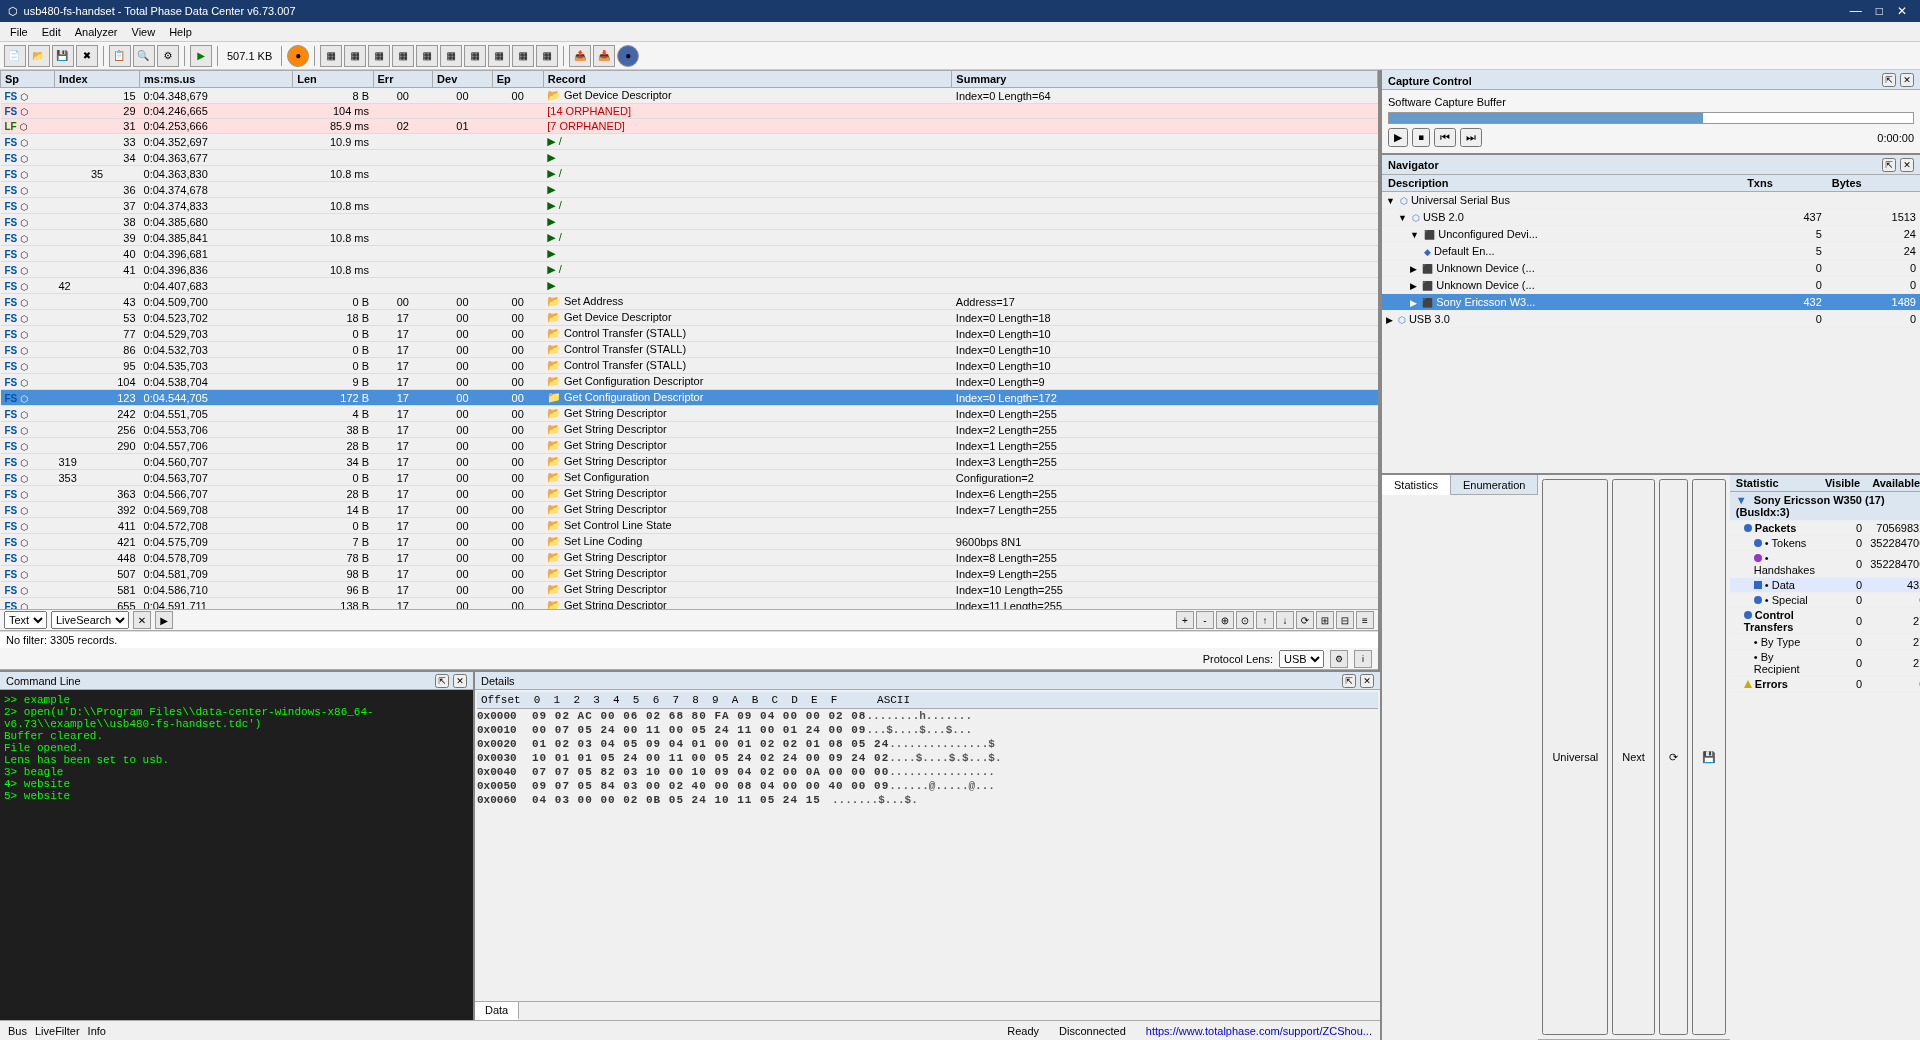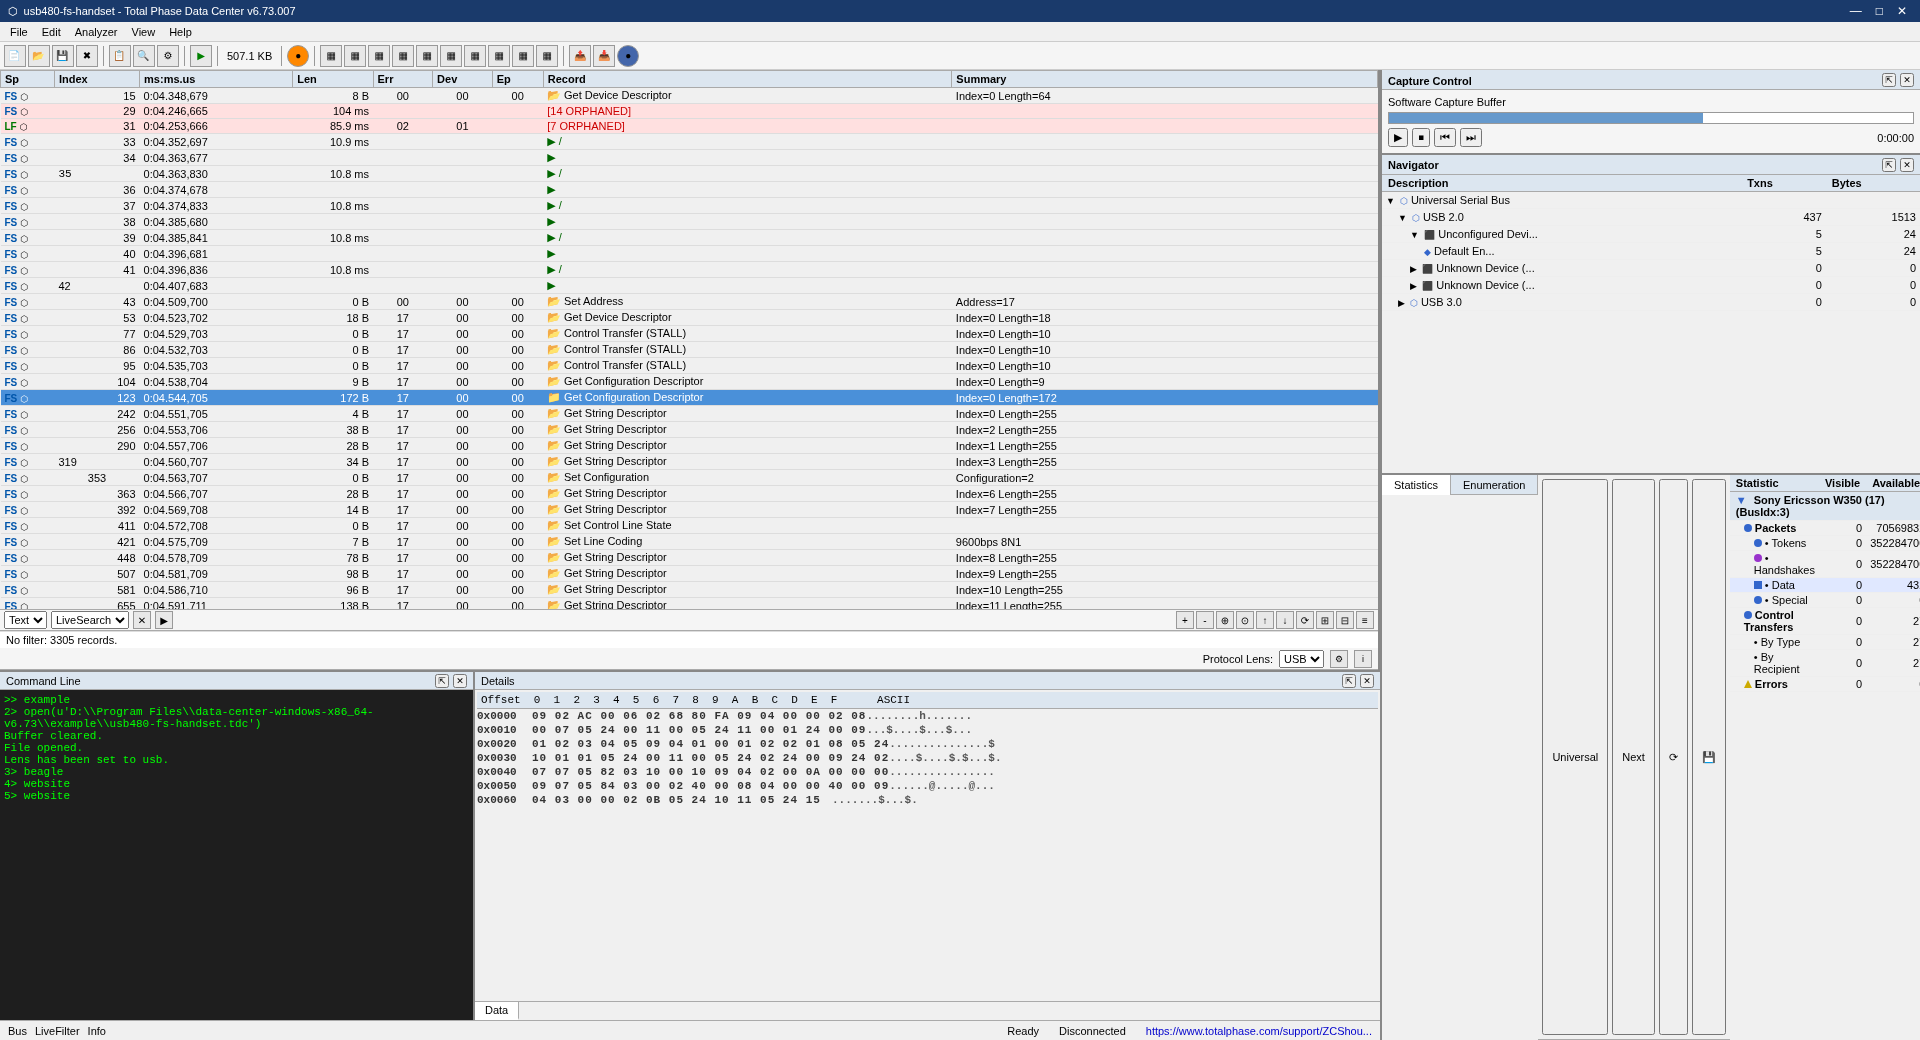--- a/index.html
+++ b/index.html
@@ -251,21 +251,21 @@
     <td class="col-time">0:04.363,677</td>
     <td class="col-len" style="text-align:right;"></td>
     <td class="col-err" style="text-align:center;"></td>
     <td class="col-dev" style="text-align:center;"></td>
     <td class="col-ep" style="text-align:center;"></td>
     <td class="col-record"><span style="color:#006600;">▶ <full-speed></full-speed></span></td>
     <td class="col-summary"></td>
   </tr>
               <tr>
     <td class="col-sp"><span style="color:#0055aa;font-weight:bold;font-size:10px;">FS</span> <span style="font-size:9px;">⬡</span></td>
-    <td class="col-index" style="text-align:left;font-family:Liberation Mono, monospace;">35</td>
+    <td class="col-index" style="text-align:center;">35</td>
     <td class="col-time">0:04.363,830</td>
     <td class="col-len" style="text-align:right;">10.8 ms</td>
     <td class="col-err" style="text-align:center;"></td>
     <td class="col-dev" style="text-align:center;"></td>
     <td class="col-ep" style="text-align:center;"></td>
     <td class="col-record"><span style="color:#006600;">▶ <reset> / <target disconnecte...=""></target></reset></span></td>
     <td class="col-summary"></td>
   </tr>
               <tr>
     <td class="col-sp"><span style="color:#0055aa;font-weight:bold;font-size:10px;">FS</span> <span style="font-size:9px;">⬡</span></td>
@@ -460,21 +460,21 @@
     <td class="col-time">0:04.560,707</td>
     <td class="col-len" style="text-align:right;">34 B</td>
     <td class="col-err" style="text-align:center;">17</td>
     <td class="col-dev" style="text-align:center;">00</td>
     <td class="col-ep" style="text-align:center;">00</td>
     <td class="col-record"><span>📂 Get String Descriptor</span></td>
     <td class="col-summary">Index=3 Length=255</td>
   </tr>
               <tr>
     <td class="col-sp"><span style="color:#0055aa;font-weight:bold;font-size:10px;">FS</span> <span style="font-size:9px;">⬡</span></td>
-    <td class="col-index" style="text-align:center;">353</td>
+    <td class="col-index" style="text-align:left;">353</td>
     <td class="col-time">0:04.563,707</td>
     <td class="col-len" style="text-align:right;">0 B</td>
     <td class="col-err" style="text-align:center;">17</td>
     <td class="col-dev" style="text-align:center;">00</td>
     <td class="col-ep" style="text-align:center;">00</td>
     <td class="col-record"><span>📂 Set Configuration</span></td>
     <td class="col-summary">Configuration=2</td>
   </tr>
               <tr>
     <td class="col-sp"><span style="color:#0055aa;font-weight:bold;font-size:10px;">FS</span> <span style="font-size:9px;">⬡</span></td>
@@ -788,22 +788,31 @@
   </tr>
               <tr>
     <td style="padding-left:28px;">
       <span class="tree-arrow">▶</span>
       <span style="color:#3366cc;font-size:9px;">⬛</span>
       <span>Unknown Device (...</span>
     </td>
     <td style="text-align:right;">0</td>
     <td style="text-align:right;">0</td>
   </tr>
-              <tr>
-    <td style="padding-left:16px;">
+              <tr class="nav-highlight">
+    <td style="padding-left:28px;">
+      <span class="tree-arrow">▶</span>
+      <span style="color:#3366cc;font-size:9px;">⬛</span>
+      <span>Sony Ericsson W3...</span>
+    </td>
+    <td style="text-align:right;">432</td>
+    <td style="text-align:right;">1489</td>
+  </tr>
+              <tr>
+    <td style="padding-left:4px;">
       <span class="tree-arrow">▶</span>
       <span style="color:#3366cc;font-size:9px;">⬡</span>
       <span>USB 3.0</span>
     </td>
     <td style="text-align:right;">0</td>
     <td style="text-align:right;">0</td>
   </tr>
             </tbody>
         </table>
       </div>

